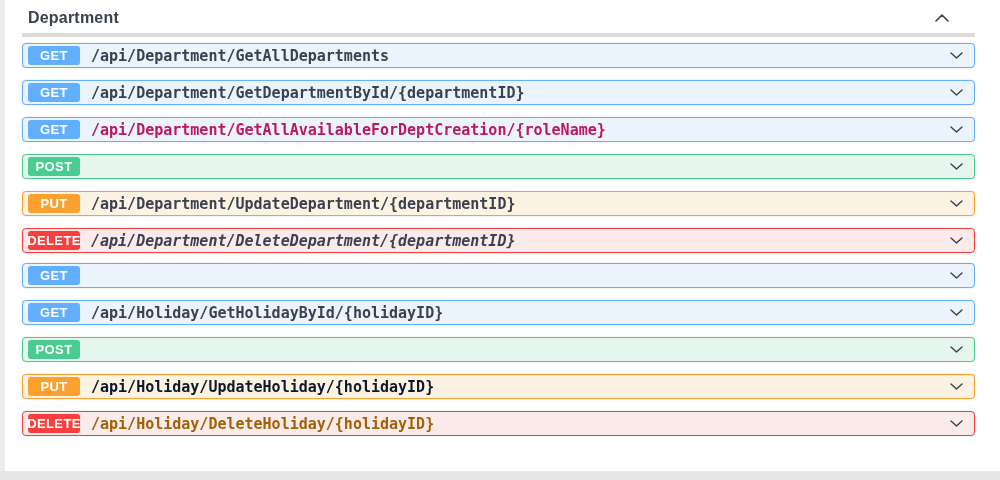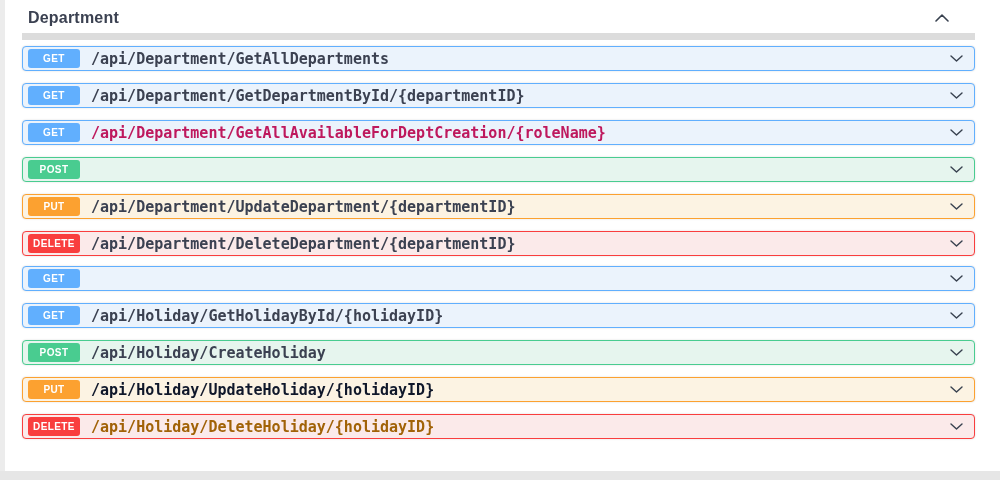--- a/index.html
+++ b/index.html
@@ -9,21 +9,21 @@
     font-family:"Liberation Sans", sans-serif;
   }
   .left-strip { position:absolute; left:0; top:0; width:5px; height:480px; background:#ececec; }
   .bottom-strip { position:absolute; left:0; top:471px; width:1000px; height:9px; background:#e6e6e6; }
   .page { position:absolute; left:22px; top:0; width:953px; }
 
   .api-section + .api-section { margin-top:10px; }
   .section-header {
     display:flex; align-items:center; justify-content:space-between;
     padding:8px 26px 6px 6px;
-    border-bottom:7px solid #c2410c;
+    border-bottom:4px solid #c2410c;
     cursor:pointer;
   }
   .section-title {
     font-size:16px; font-weight:bold; color:#3b4151; line-height:19px;
     letter-spacing:.2px;
   }
   .chev { display:flex; align-items:center; flex:0 0 auto; }
   .chev svg { display:block; }
 
   .opblock {
@@ -35,21 +35,21 @@
     box-shadow:0 0 2px rgba(0,0,0,.15);
     cursor:pointer;
   }
   .section-body .opblock:first-child { margin-top:6px; }
 
   .method-badge {
     flex:0 0 auto;
     width:52px; height:19px;
     border-radius:3px;
     display:flex; align-items:center; justify-content:center;
-    color:#ffffff; font-size:10px; font-weight:bold; letter-spacing:.4px;
+    color:#ffffff; font-size:13px; font-weight:bold; letter-spacing:.4px;
     font-family:"Liberation Sans", sans-serif;
   }
   .endpoint-path {
     margin-left:11px;
     font-family:"DejaVu Sans Mono", monospace;
     font-weight:bold; font-size:15px; color:#3b4151;
     white-space:nowrap;
   }
   .opblock .chev { margin-left:auto; }
 </style>
@@ -108,21 +108,21 @@
             <span class="method-badge" style="background: rgb(252, 161, 48);">PUT</span>
             <span class="endpoint-path" style="color: rgb(59, 65, 81);">/api/Department/UpdateDepartment/{departmentID}</span>
             <span class="chev">
               <svg width="13" height="7" viewBox="0 0 13 7">
                 <polyline points="1,1 6.5,6 12,1" fill="none" stroke="#38414f" stroke-width="1.4" stroke-linecap="round" stroke-linejoin="round"></polyline>
               </svg>
             </span>
           </div>
           <div class="opblock" style="border-color: rgb(249, 62, 62); background: rgb(251, 234, 234);">
             <span class="method-badge" style="background: rgb(249, 62, 62);">DELETE</span>
-            <span class="endpoint-path" style="color: rgb(59, 65, 81);">/api/Department/DeleteDepartment/{departmentID}</span>
+            <span class="endpoint-path" style="color: rgb(59, 65, 81); font-style: italic;">/api/Department/DeleteDepartment/{departmentID}</span>
             <span class="chev">
               <svg width="13" height="7" viewBox="0 0 13 7">
                 <polyline points="1,1 6.5,6 12,1" fill="none" stroke="#38414f" stroke-width="1.4" stroke-linecap="round" stroke-linejoin="round"></polyline>
               </svg>
             </span>
           </div>
         </div>
       </div>
       <div class="api-section">
         <div class="section-body">
@@ -138,21 +138,20 @@
             <span class="method-badge" style="background: rgb(97, 175, 254);">GET</span>
             <span class="endpoint-path" style="color: rgb(59, 65, 81);">/api/Holiday/GetHolidayById/{holidayID}</span>
             <span class="chev">
               <svg width="13" height="7" viewBox="0 0 13 7">
                 <polyline points="1,1 6.5,6 12,1" fill="none" stroke="#38414f" stroke-width="1.4" stroke-linecap="round" stroke-linejoin="round"></polyline>
               </svg>
             </span>
           </div>
           <div class="opblock" style="border-color: rgb(73, 204, 144); background: rgb(230, 245, 238);">
             <span class="method-badge" style="background: rgb(73, 204, 144);">POST</span>
-            <span class="endpoint-path" style="color: rgb(59, 65, 81);">/api/Holiday/CreateHoliday</span>
             <span class="chev">
               <svg width="13" height="7" viewBox="0 0 13 7">
                 <polyline points="1,1 6.5,6 12,1" fill="none" stroke="#38414f" stroke-width="1.4" stroke-linecap="round" stroke-linejoin="round"></polyline>
               </svg>
             </span>
           </div>
           <div class="opblock" style="border-color: rgb(252, 161, 48); background: rgb(252, 243, 227);">
             <span class="method-badge" style="background: rgb(252, 161, 48);">PUT</span>
             <span class="endpoint-path" style="color: #0f172a;">/api/Holiday/UpdateHoliday/{holidayID}</span>
             <span class="chev">

